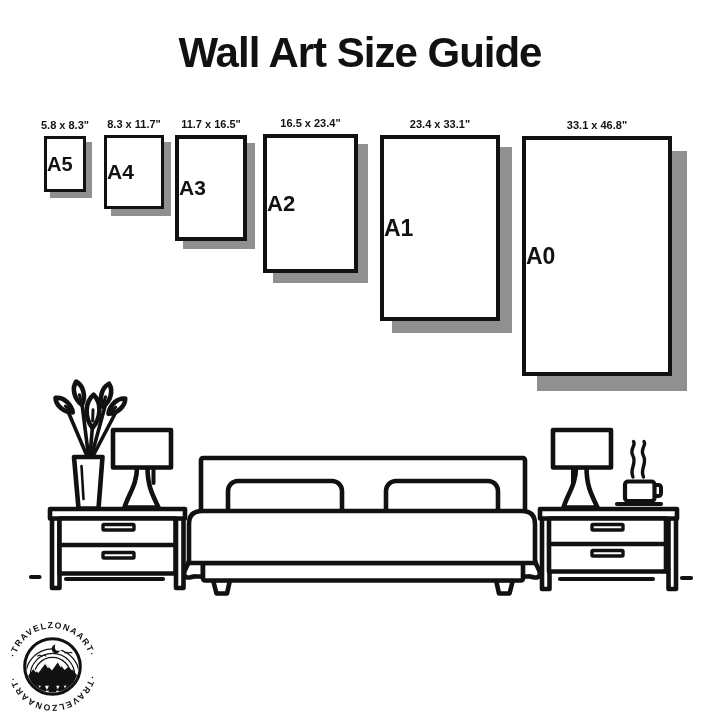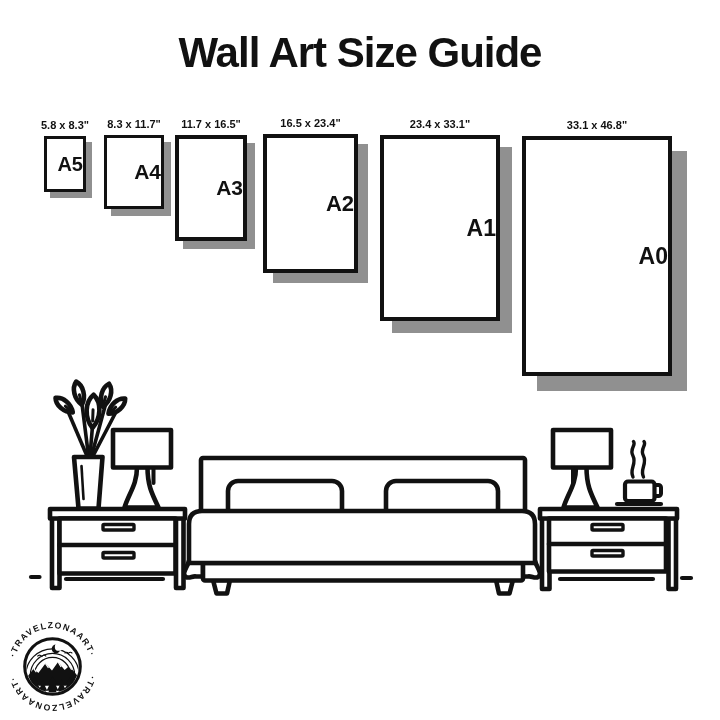--- a/index.html
+++ b/index.html
@@ -16,21 +16,21 @@
   .size-item{position:absolute;}
   .size-dims{
     position:absolute;top:-17px;left:50%;transform:translateX(-50%);
     font-size:11px;font-weight:bold;white-space:nowrap;color:var(--ink);
   }
   .size-frame{
     box-sizing:border-box;background:#fff;
     width:var(--w);height:var(--h);
     border:var(--bw) solid var(--ink);
     box-shadow:var(--sh) var(--sh) 0 var(--shadow,#909090);
-    display:flex;align-items:center;justify-content:flex-end;
+    display:flex;align-items:center;justify-content:flex-start;
   }
   .size-name{font-weight:bold;font-size:var(--fs);color:var(--ink);letter-spacing:0;}
   .item-a5{left:44px;top:136px;--w:42px;--h:56px;--bw:3.5px;--sh:6px;--fs:20px;}
   .item-a4{left:104px;top:135px;--w:60px;--h:74px;--bw:3.5px;--sh:7px;--fs:21px;}
   .item-a3{left:175px;top:135px;--w:72px;--h:106px;--bw:4px;--sh:8px;--fs:21px;}
   .item-a2{left:263px;top:134px;--w:95px;--h:139px;--bw:4px;--sh:10px;--fs:22px;}
   .item-a1{left:380px;top:135px;--w:120px;--h:186px;--bw:4px;--sh:12px;--fs:23px;}
   .item-a0{left:522px;top:136px;--w:150px;--h:240px;--bw:4.5px;--sh:15px;--fs:23px;}
   
   .ill{position:absolute;left:30px;top:378px;width:680px;height:225px;color:var(--ink);overflow:visible;}

